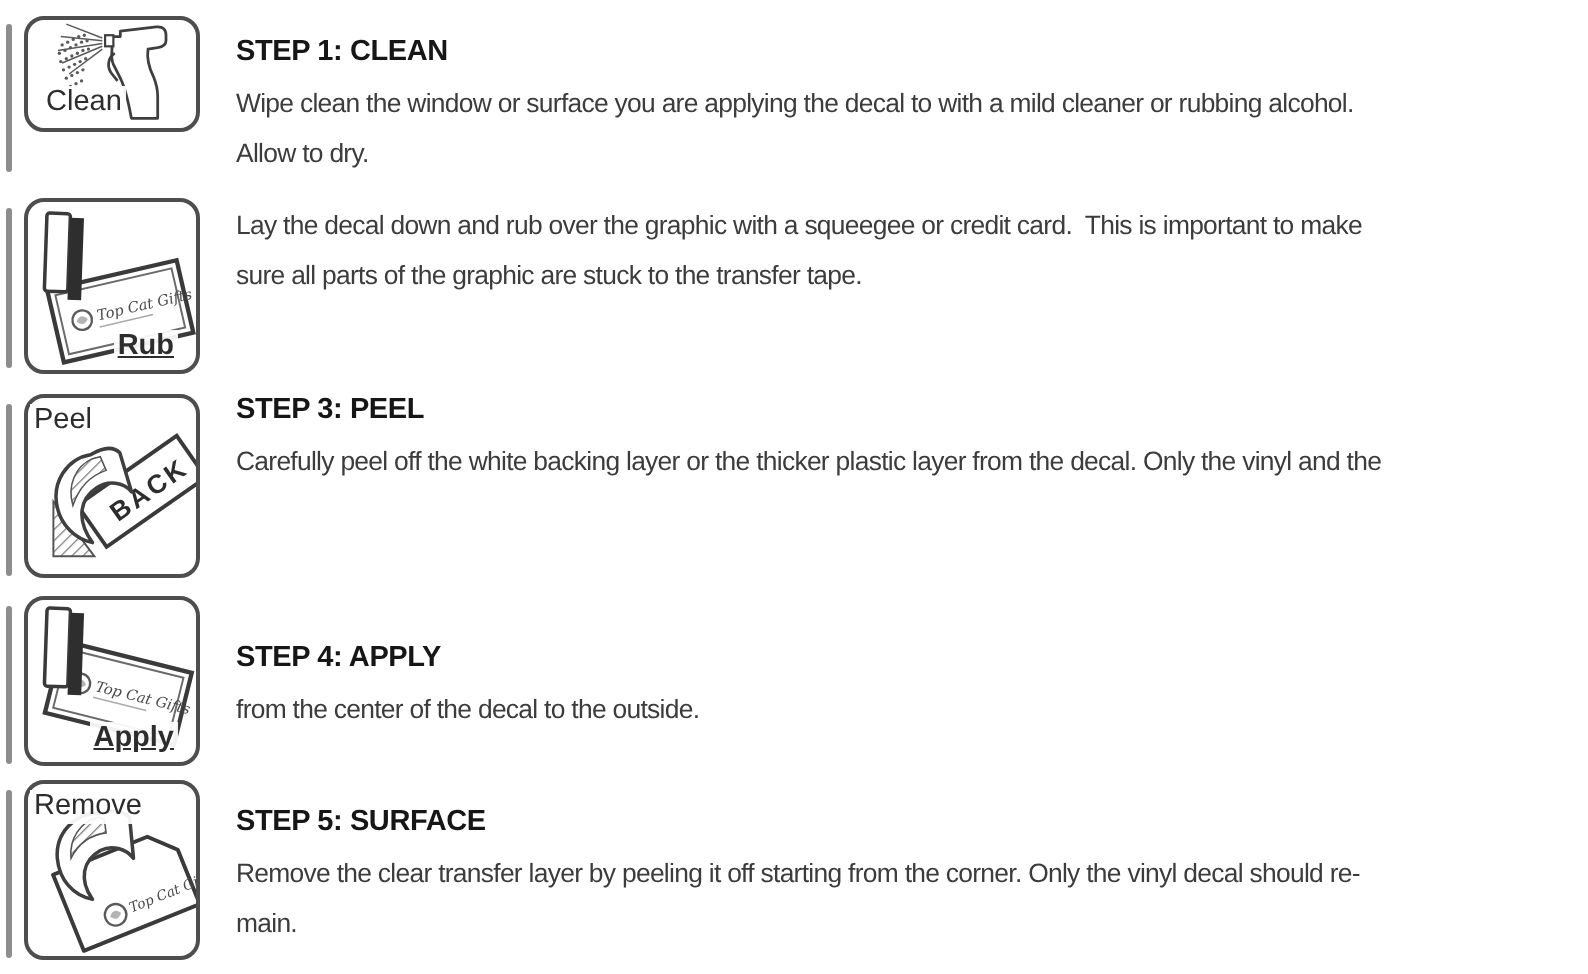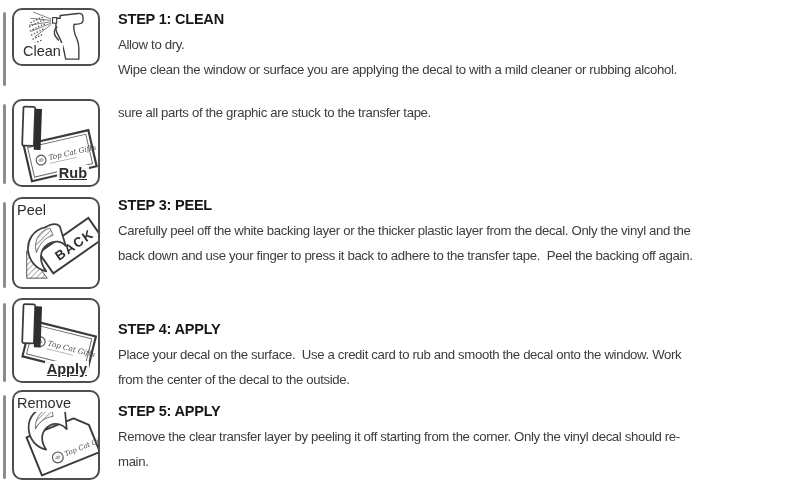--- a/index.html
+++ b/index.html
@@ -67,24 +67,24 @@
           <circle cx="14" cy="40" r="1.2"></circle>
           <circle cx="18" cy="38" r="1.2"></circle>
           <circle cx="22" cy="36" r="1.2"></circle>
         <circle cx="13" cy="48" r="1.2"></circle>
           <circle cx="17" cy="46" r="1.2"></circle>
           <circle cx="21" cy="44" r="1.2"></circle>
       </g>
     </svg>
     <span class="lbl bl">Clean</span>
   </div>
-  <div class="text" style="top:6px">
+  <div class="text" style="top:13px">
     <div class="title">STEP 1: CLEAN</div>
+    <div class="line">Wipe clean the window or surface you are applying the decal to with a mild cleaner or rubbing alcohol.</div>
     <div class="line">Allow to dry.</div>
-    <div class="line">Wipe clean the window or surface you are applying the decal to with a mild cleaner or rubbing alcohol.</div>
   </div>
 
   <div class="side-line" style="top:104px;height:80px"></div>
   <div class="tile" style="top:99px;height:88px">
     <svg viewBox="0 0 86 84" aria-hidden="true">
       <g transform="rotate(-13 47 54)">
         <rect x="13" y="36" width="68" height="38" fill="#fff" stroke="#3a3a3a" stroke-width="2.2"></rect>
         <rect x="16.5" y="39.5" width="61" height="31" fill="none" stroke="#6a6a6a" stroke-width="1"></rect>
         <circle cx="27" cy="55" r="5" fill="none" stroke="#5a5a5a" stroke-width="1.2"></circle>
         <path d="M24,55 q3,-4 6,0 q-3,4 -6,0" fill="#777" opacity="0.55"></path>
@@ -92,20 +92,21 @@
         <rect x="35" y="60" width="28" height="0.8" fill="#aaa"></rect>
       </g>
       <g transform="rotate(2 20 26)">
         <rect x="9" y="5" width="12" height="40" rx="1.5" fill="#fff" stroke="#3a3a3a" stroke-width="1.8"></rect>
         <rect x="21" y="7" width="7" height="42" fill="#2e2e2e"></rect>
       </g>
     </svg>
     <span class="lbl br bold">Rub</span>
   </div>
   <div class="text" style="top:100px">
+    <div class="line">Lay the decal down and rub over the graphic with a squeegee or credit card.  This is important to make</div>
     <div class="line">sure all parts of the graphic are stuck to the transfer tape.</div>
   </div>
 
   <div class="side-line" style="top:202px;height:86px"></div>
   <div class="tile" style="top:197px;height:92px">
     <svg viewBox="0 0 86 88" aria-hidden="true">
       <defs>
         <pattern id="h3" width="4" height="4" patternTransform="rotate(45)" patternUnits="userSpaceOnUse">
           <line x1="0" y1="0" x2="0" y2="4" stroke="#7a7a7a" stroke-width="1.3"></line>
         </pattern>
@@ -116,21 +117,20 @@
       </g>
       <path d="M13,52 L34,80 L13,80 Z" fill="url(#h3)" stroke="#555" stroke-width="1"></path>
       <path d="M32,28 C20,30 12,42 15,55 C17,64 24,71 33,73 C25,62 26,51 35,45 C41,41 49,42 53,47 L47,27 C43,23 37,25 32,28 Z" fill="#fff" stroke="#3f3f3f" stroke-width="1.8" stroke-linejoin="round"></path>
       <path d="M33,30 C24,34 20,44 23,54 C26,45 31,39 40,36 L37,29 Z" fill="url(#h3)" stroke="#555" stroke-width="0.8"></path>
     </svg>
     <span class="lbl tl">Peel</span>
   </div>
   <div class="text" style="top:192px">
     <div class="title">STEP 3: PEEL</div>
     <div class="line">Carefully peel off the white backing layer or the thicker plastic layer from the decal. Only the vinyl and the</div>
-    <div class="line">back down and use your finger to press it back to adhere to the transfer tape.  Peel the backing off again.</div>
   </div>
 
   <div class="side-line" style="top:303px;height:79px"></div>
   <div class="tile" style="top:298px;height:85px">
     <svg viewBox="0 0 86 82" aria-hidden="true">
       <g transform="rotate(14 46 48)">
         <rect x="12" y="28" width="68" height="38" fill="#fff" stroke="#3a3a3a" stroke-width="2.2"></rect>
         <rect x="15.5" y="31.5" width="61" height="31" fill="none" stroke="#6a6a6a" stroke-width="1"></rect>
         <circle cx="26" cy="47" r="5" fill="none" stroke="#5a5a5a" stroke-width="1.2"></circle>
         <path d="M23,47 q3,-4 6,0 q-3,4 -6,0" fill="#777" opacity="0.55"></path>
@@ -139,21 +139,20 @@
       </g>
       <g transform="rotate(2 20 26)">
         <rect x="9" y="4" width="12" height="40" rx="1.5" fill="#fff" stroke="#3a3a3a" stroke-width="1.8"></rect>
         <rect x="21" y="6" width="7" height="42" fill="#2e2e2e"></rect>
       </g>
     </svg>
     <span class="lbl br bold">Apply</span>
   </div>
   <div class="text" style="top:316px">
     <div class="title">STEP 4: APPLY</div>
-    <div class="line">Place your decal on the surface.  Use a credit card to rub and smooth the decal onto the window. Work</div>
     <div class="line">from the center of the decal to the outside.</div>
   </div>
 
   <div class="side-line" style="top:395px;height:84px"></div>
   <div class="tile" style="top:390px;height:90px">
     <svg viewBox="0 0 86 86" aria-hidden="true">
       <defs>
         <pattern id="h5" width="4" height="4" patternTransform="rotate(45)" patternUnits="userSpaceOnUse">
           <line x1="0" y1="0" x2="0" y2="4" stroke="#7a7a7a" stroke-width="1.3"></line>
         </pattern>
@@ -163,18 +162,18 @@
         <circle cx="40" cy="63" r="5.5" fill="none" stroke="#5a5a5a" stroke-width="1.2"></circle>
         <path d="M37,63 q3,-4 6,0 q-3,4 -6,0" fill="#777" opacity="0.55"></path>
         <text x="48" y="65" font-size="7" class="logo-script">Top Cat Gifts</text>
       </g>
       <path d="M36,14 C24,14 14,24 15,37 C16,48 23,56 33,58 C26,48 28,38 37,33 C43,30 50,32 54,37 L52,16 C47,11 41,13 36,14 Z" fill="#fff" stroke="#3f3f3f" stroke-width="1.8" stroke-linejoin="round"></path>
       <path d="M36,16 C27,18 21,27 22,37 C26,29 32,25 40,24 L39,17 Z" fill="url(#h5)" stroke="#555" stroke-width="0.8"></path>
     </svg>
     <span class="lbl tl">Remove</span>
   </div>
   <div class="text" style="top:398px">
-    <div class="title">STEP 5: APPLY</div>
+    <div class="title">STEP 5: SURFACE</div>
     <div class="line">Remove the clear transfer layer by peeling it off starting from the corner. Only the vinyl decal should re-</div>
     <div class="line">main.</div>
   </div>
 
 </div>
 
 </body></html>

